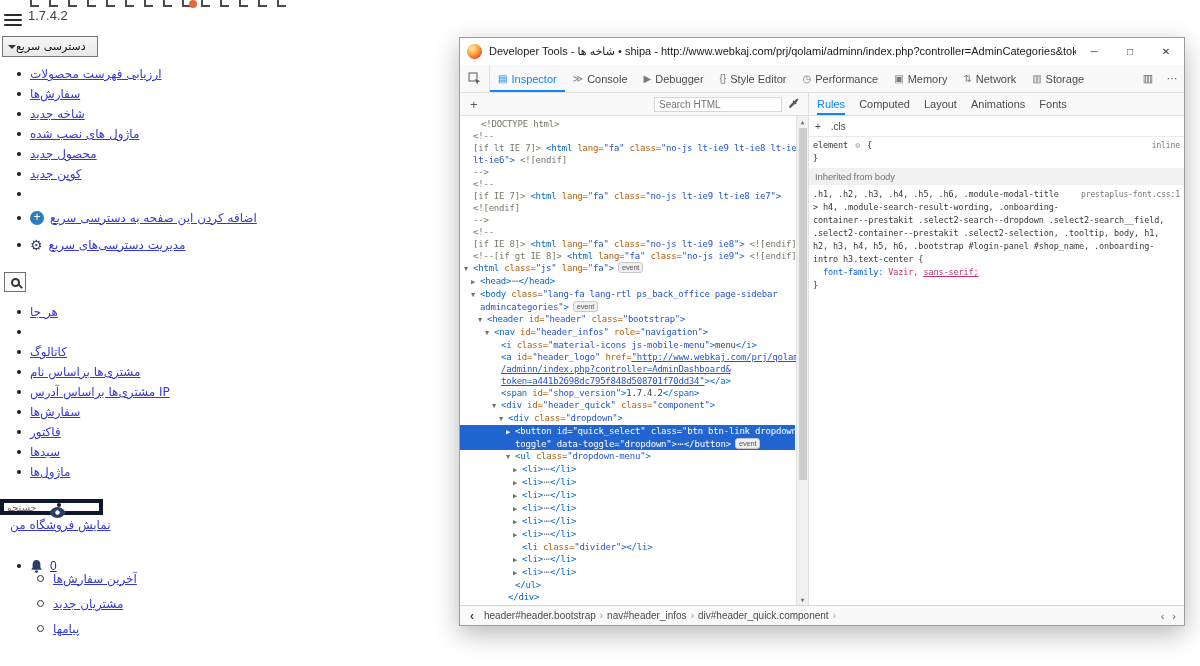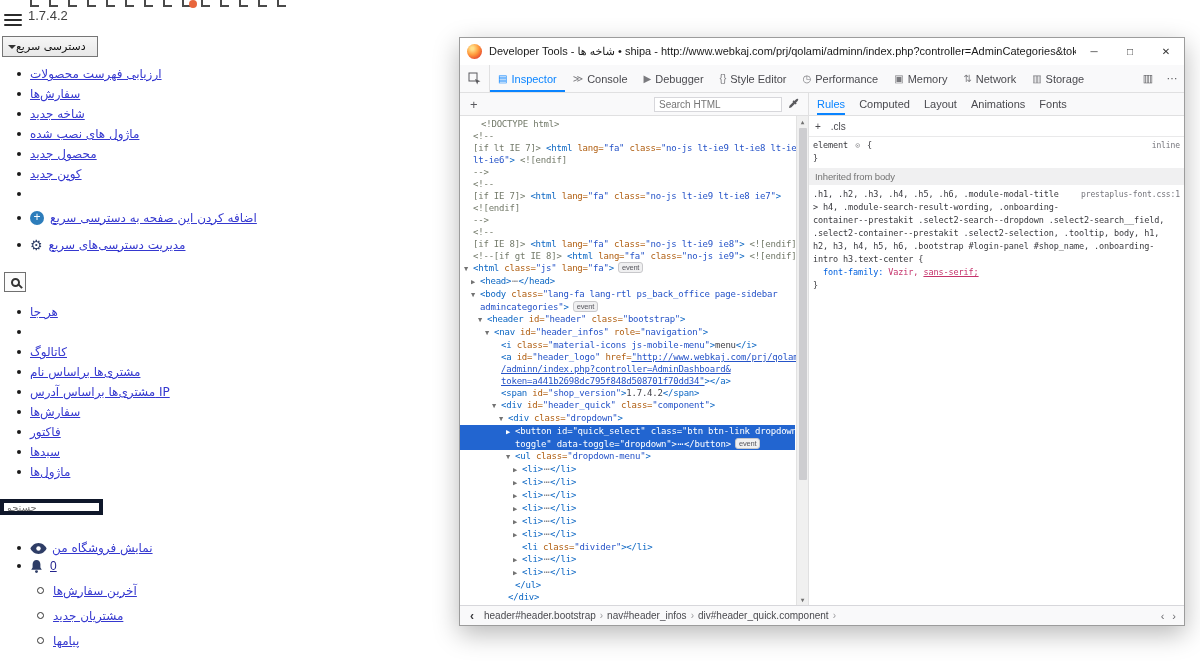--- a/index.html
+++ b/index.html
@@ -34,26 +34,26 @@
   .plus-icon{width:14px;height:14px;border-radius:50%;background:#2d7dbb;color:#fff;font-size:12px;line-height:13px;
     text-align:center;margin-right:6px;flex:0 0 auto;}
   .gear-icon{font-size:14px;color:#2e3d66;margin-right:6px;line-height:14px;}
   .search-btn{position:absolute;left:4px;top:272px;width:22px;height:20px;border:1px solid #707070;background:#fbfbfb;
     display:flex;align-items:center;justify-content:center;}
   .mag{position:relative;width:9px;height:9px;border:2px solid #333;border-radius:50%;display:inline-block;}
   .mag::after{content:"";position:absolute;width:6px;height:2px;background:#333;transform:rotate(45deg);right:-5px;bottom:-2px;}
   .scope-links{left:10px;top:302px;}
   .sidebar-search{position:absolute;left:0;top:499px;width:103px;height:16px;border:4px solid #0f172a;font-size:10px;
     padding:0 3px;color:#333;font-family:"DejaVu Sans","Liberation Sans",sans-serif;}
-  .shop-row{position:absolute;left:10px;top:538px;height:20px;}
+  .shop-row{position:absolute;left:10px;top:503px;height:20px;flex-direction:column;}
   .eye-icon{margin-right:5px;display:flex;}
   .bell-row{position:absolute;left:10px;top:555px;height:22px;}
   .bell-icon{margin-right:7px;display:flex;}
   .notif-count{font-size:12px;color:#23238e;text-decoration:underline;}
-  .notification-links{left:30px;top:578px;text-align:right;}
+  .notification-links{left:30px;top:566px;text-align:right;}
   .notification-links li{height:25px;}
 
   
   .devtools{position:absolute;left:459px;top:37px;width:726px;height:589px;background:#fff;border:1px solid #9c9c9c;
     box-shadow:0 8px 24px rgba(0,0,0,.28);display:flex;flex-direction:column;}
   .titlebar{height:27px;display:flex;align-items:center;padding-left:7px;flex:0 0 auto;background:#fff;}
   .ff-icon{width:15px;height:15px;border-radius:50%;flex:0 0 auto;
     background:radial-gradient(circle at 35% 30%,#ffe08a 10%,#ff9a3c 45%,#e23b2e 85%);}
   .title-text{font-size:11px;color:#1a1a1a;margin-left:7px;white-space:nowrap;overflow:hidden;flex:1;}
   .win-controls{display:flex;flex:0 0 auto;height:100%;}

